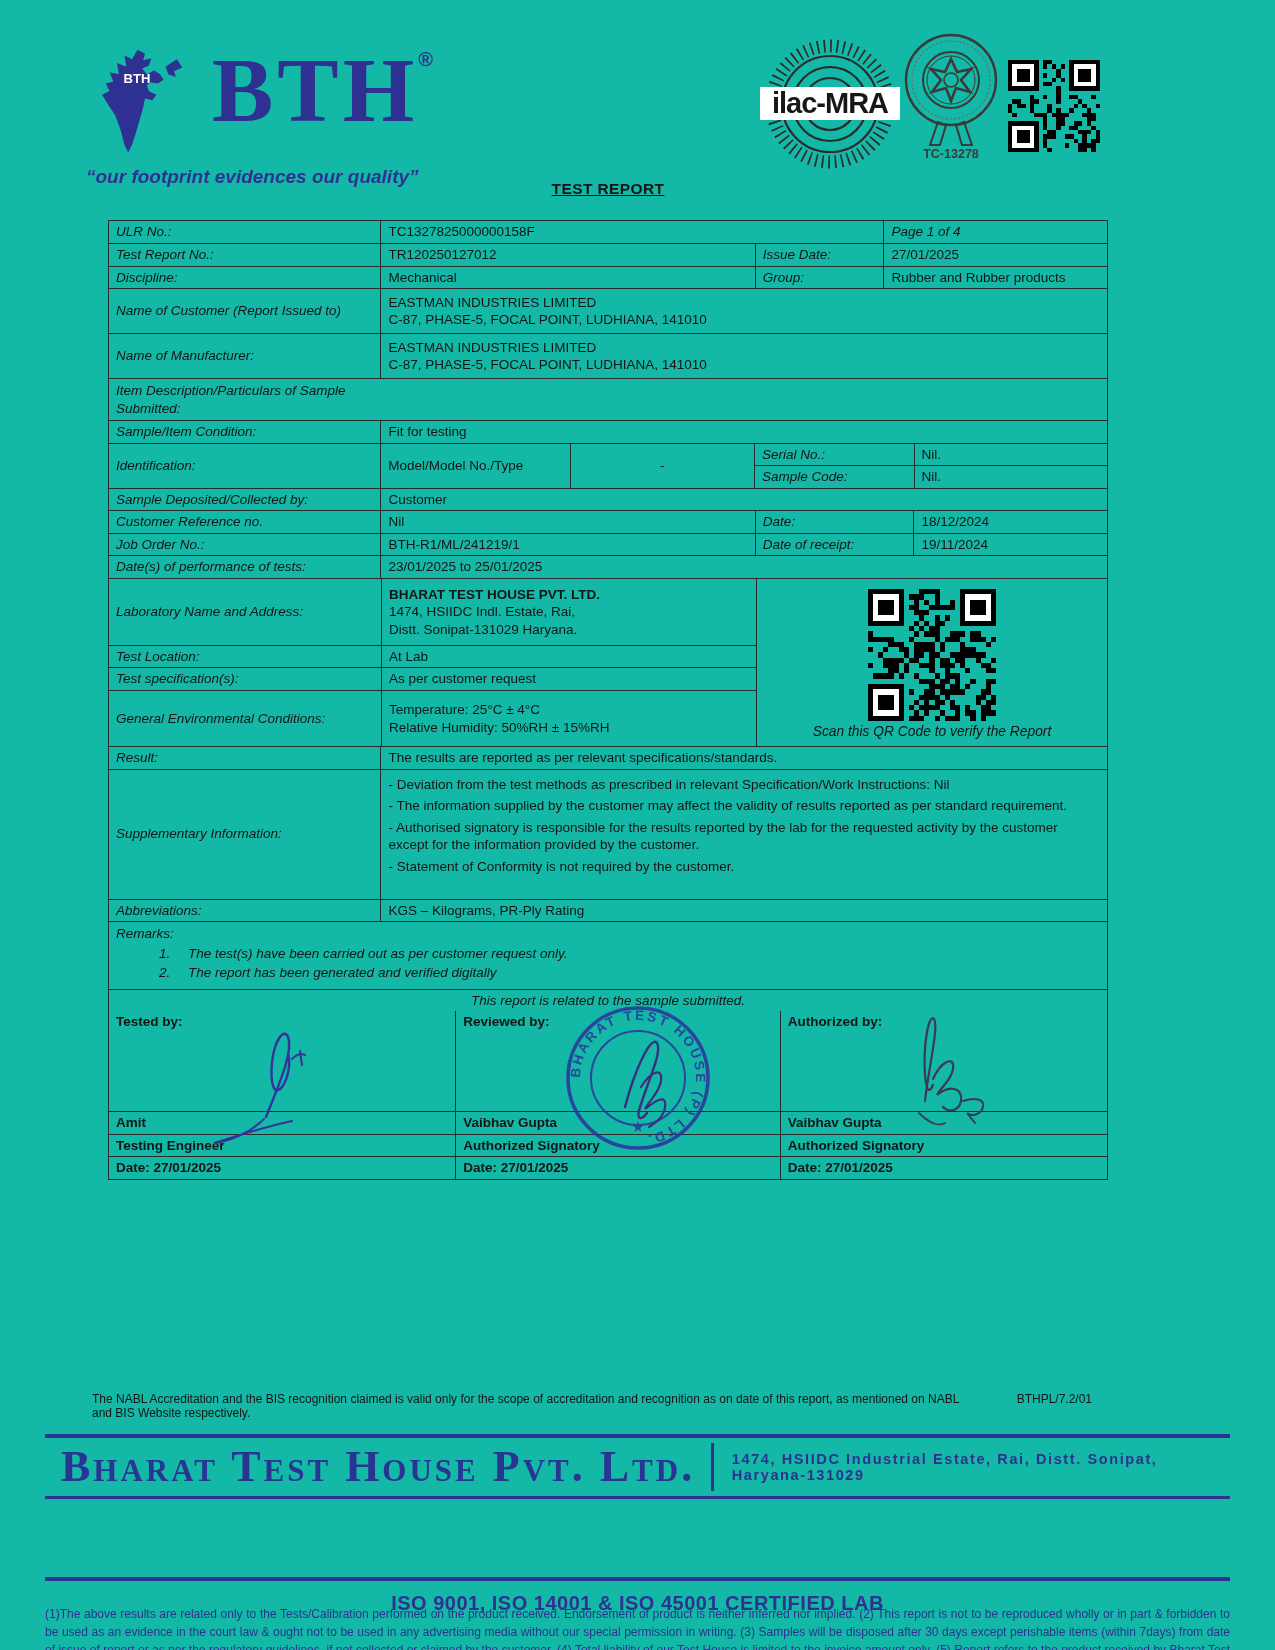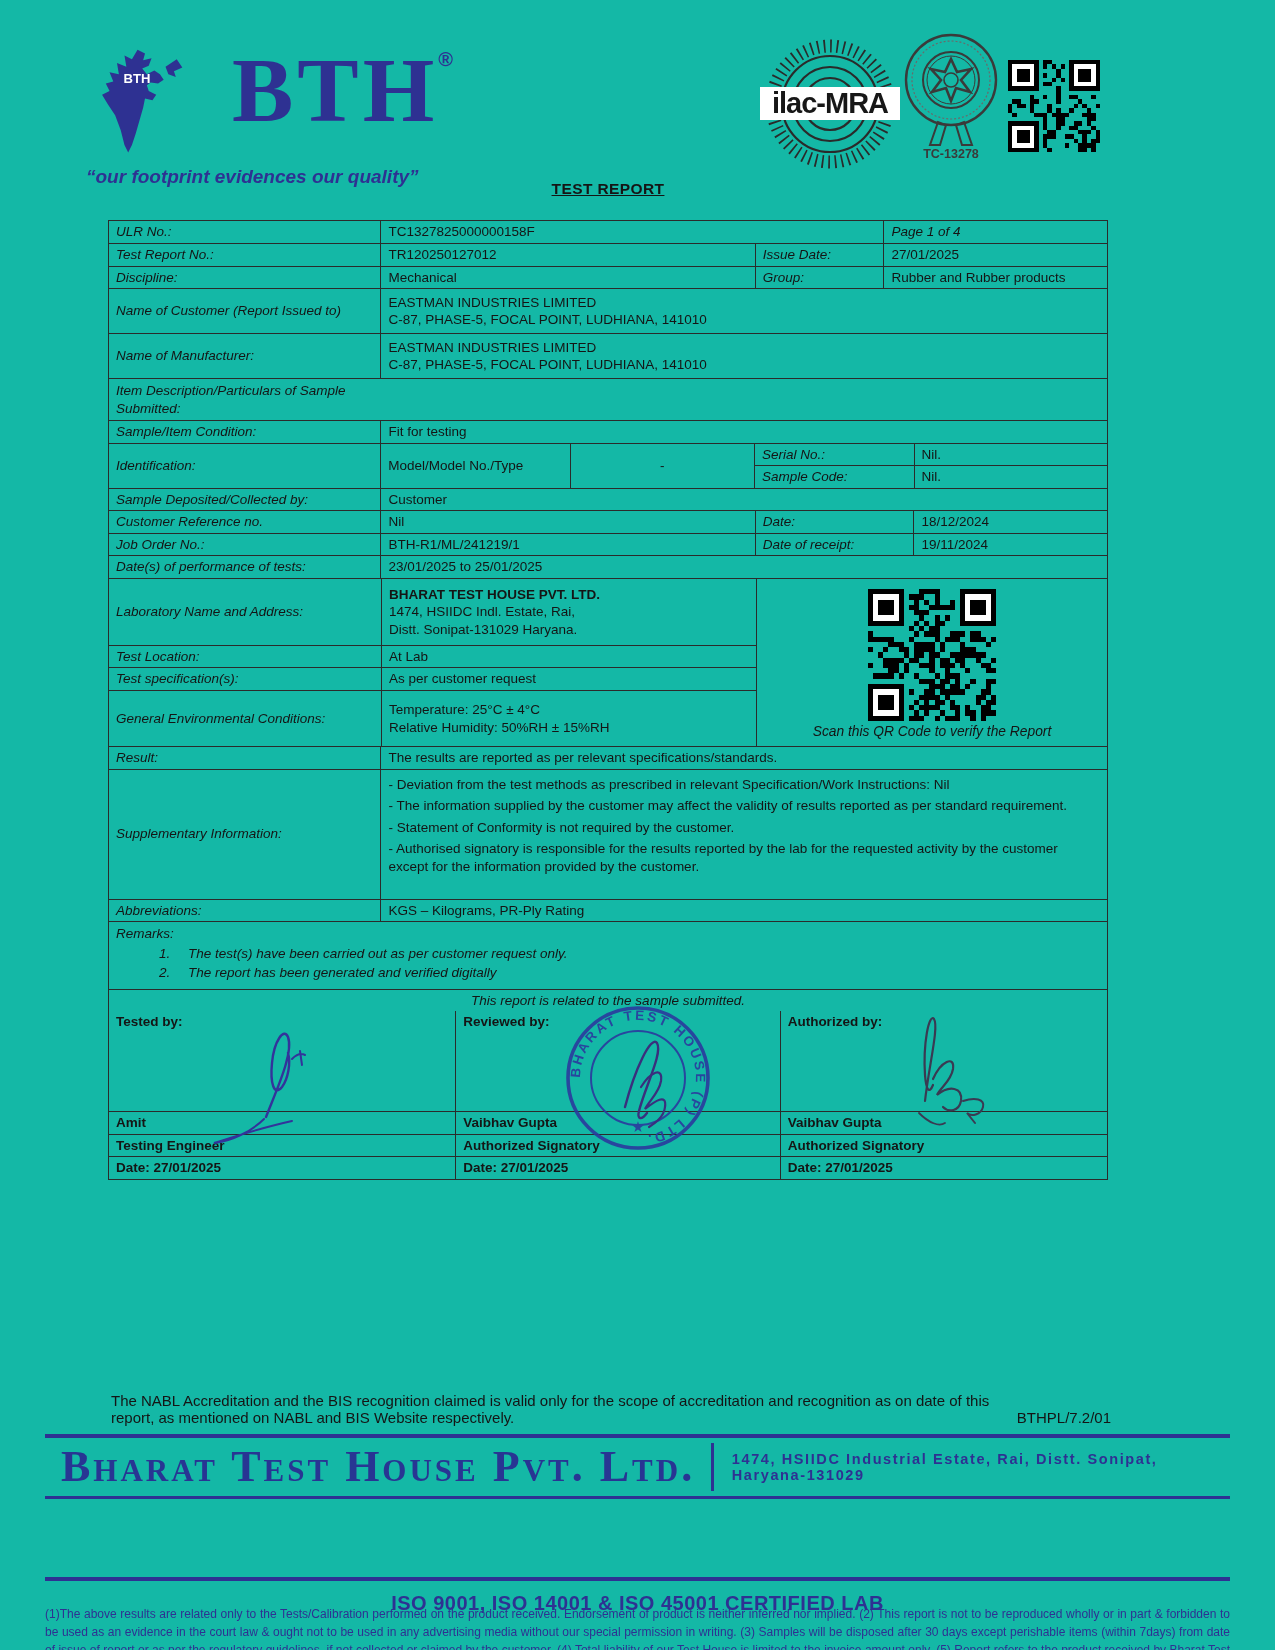--- a/index.html
+++ b/index.html
@@ -5,21 +5,21 @@
   *{margin:0;padding:0;box-sizing:border-box}
   html,body{background:#fff}
   .page{position:relative;width:1275px;height:1650px;background:#14b8a6;overflow:hidden;
         font-family:"Liberation Sans",sans-serif;color:#151515}
 
   
   .logo-block{position:absolute;left:86px;top:48px}
   .logo-row{display:flex;align-items:flex-start}
   .map-wrap{width:118px;height:112px}
   .logo-text{font-family:"Liberation Serif",serif;font-weight:bold;color:#2e3192;
-             font-size:92px;line-height:.92;letter-spacing:4px;margin-left:28px}
+             font-size:92px;line-height:.92;letter-spacing:4px;margin-left:8px}
   .reg{font-size:20px;vertical-align:55px;letter-spacing:0;font-family:"Liberation Sans",sans-serif}
   .tagline{font-style:italic;font-weight:bold;color:#2e3192;font-size:19px;margin-top:6px}
 
   .ilac{position:absolute;left:760px;top:34px;width:140px;height:140px}
   .nabl{position:absolute;left:902px;top:28px;width:98px;height:132px}
   .hqr{position:absolute;left:1008px;top:60px;width:92px;height:92px}
 
   .title{position:absolute;left:108px;top:180px;width:1000px;text-align:center;
          font-size:15.5px;font-weight:bold;text-decoration:underline;letter-spacing:.4px}
 
@@ -54,21 +54,21 @@
   .notecell{width:100%;text-align:center;font-style:italic;padding:2px}
 
   .sigwrap{position:relative}
   .sigcols{display:flex;min-height:100px}
   .sigcols .c{justify-content:flex-start}
   .sigrow{display:flex;min-height:21px;border-top:1.4px solid #2b2b2b}
   .sw1{width:347px}.sw2{width:325px}.sw3{width:328px}
   .overlay{position:absolute;pointer-events:none}
 
   
-  .nabl-note{position:absolute;left:111px;top:1392px;width:1000px;display:flex;align-items:flex-end;font-size:15px}
+  .nabl-note{position:absolute;left:92px;top:1392px;width:1000px;display:flex;align-items:flex-start;font-size:12px}
   .nabl-note p{flex:1;max-width:880px}
   .doccode{white-space:nowrap;margin-left:auto}
 
   .banner{position:absolute;left:45px;top:1434px;width:1185px;
           border-top:4px solid #2e3192;border-bottom:3px solid #2e3192;padding:5px 0}
   .banner-inner{display:flex;align-items:center}
   .company{font-family:"Liberation Serif",serif;font-variant:small-caps;font-weight:bold;
            color:#283593;font-size:44px;line-height:1.1;letter-spacing:3px;padding:0 16px;white-space:nowrap}
   .vdiv{width:3px;background:#2e3192;align-self:stretch}
   .addr{padding-left:18px;color:#2e3192;font-weight:bold}
@@ -574,22 +574,22 @@
     <div class="row" style="min-height:22px">
       <div class="c lab" style="width:272px">Result:</div>
       <div class="c" style="width:728px">The results are reported as per relevant specifications/standards.</div>
     </div>
 
     <div class="row" style="min-height:130px">
       <div class="c lab" style="width:272px">Supplementary Information:</div>
       <div class="c supp" style="width:728px;justify-content:flex-start;padding-top:4px">
         <div class="line">- Deviation from the test methods as prescribed in relevant Specification/Work Instructions: Nil</div>
         <div class="line">- The information supplied by the customer may affect the validity of results reported as per standard requirement.</div>
+        <div class="line">- Authorised signatory is responsible for the results reported by the lab for the requested activity by the customer except for the information provided by the customer.</div>
         <div class="line">- Statement of Conformity is not required by the customer.</div>
-        <div class="line">- Authorised signatory is responsible for the results reported by the lab for the requested activity by the customer except for the information provided by the customer.</div>
       </div>
     </div>
 
     <div class="row" style="min-height:22px">
       <div class="c lab" style="width:272px">Abbreviations:</div>
       <div class="c" style="width:728px">KGS – Kilograms, PR-Ply Rating</div>
     </div>
 
     <div class="row" style="min-height:64px">
       <div class="remarkscell">

